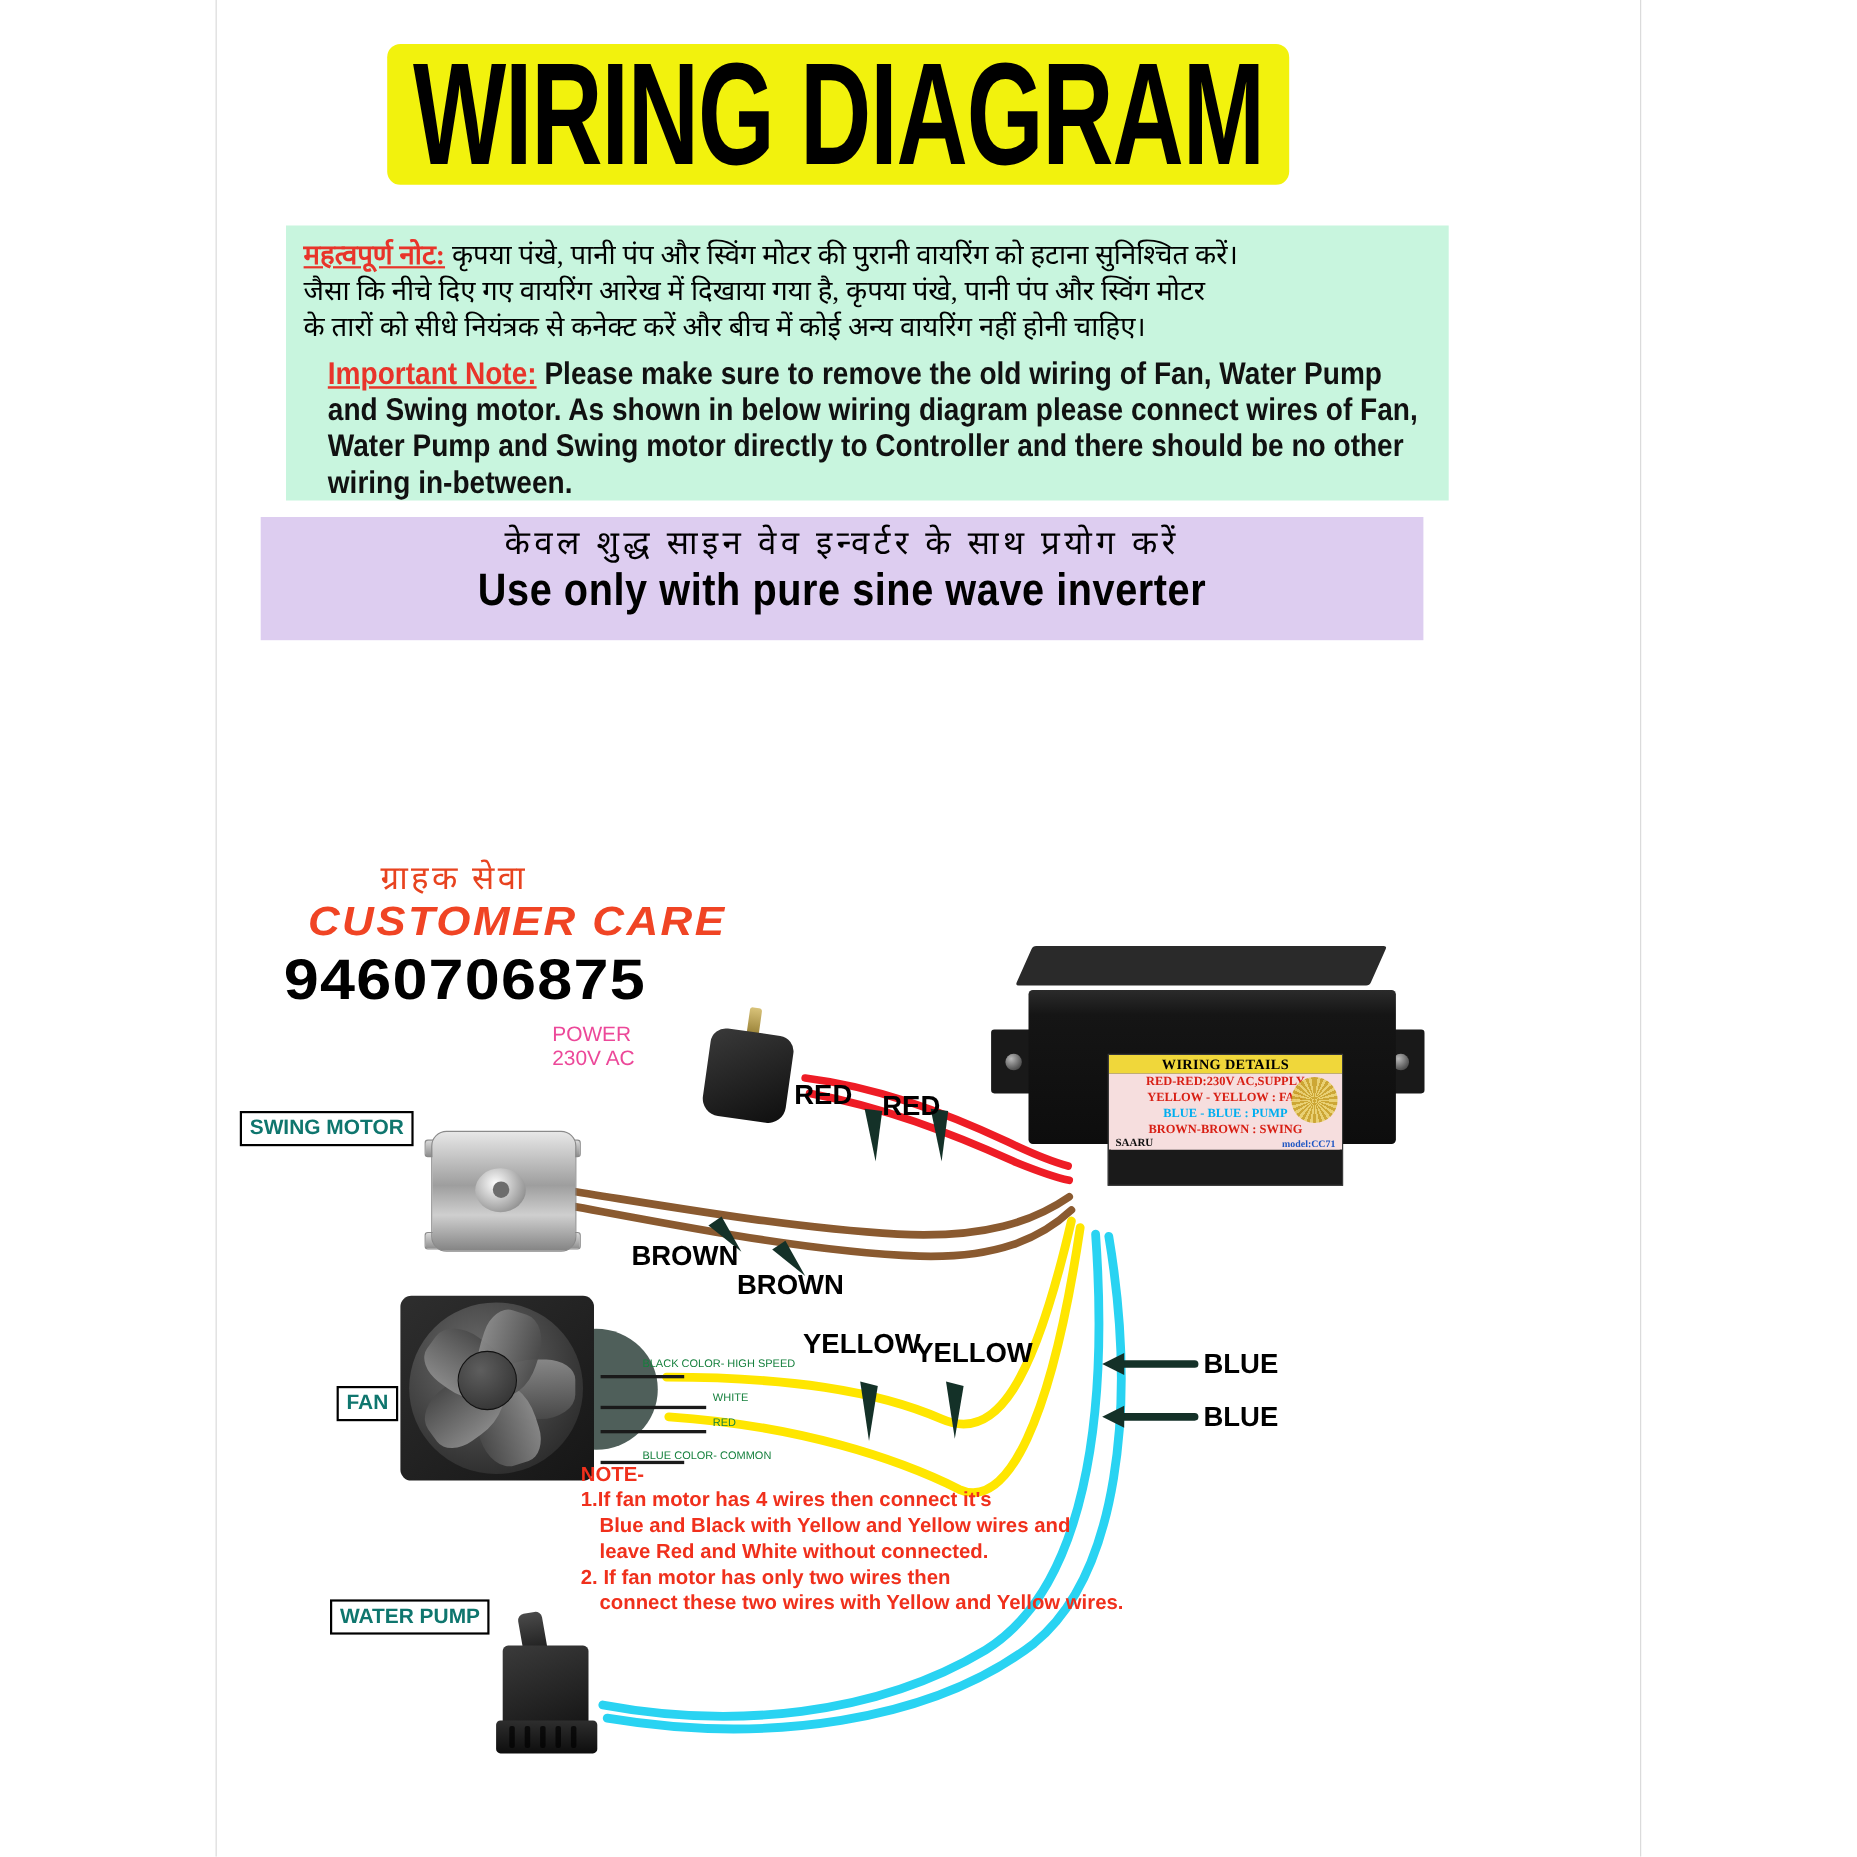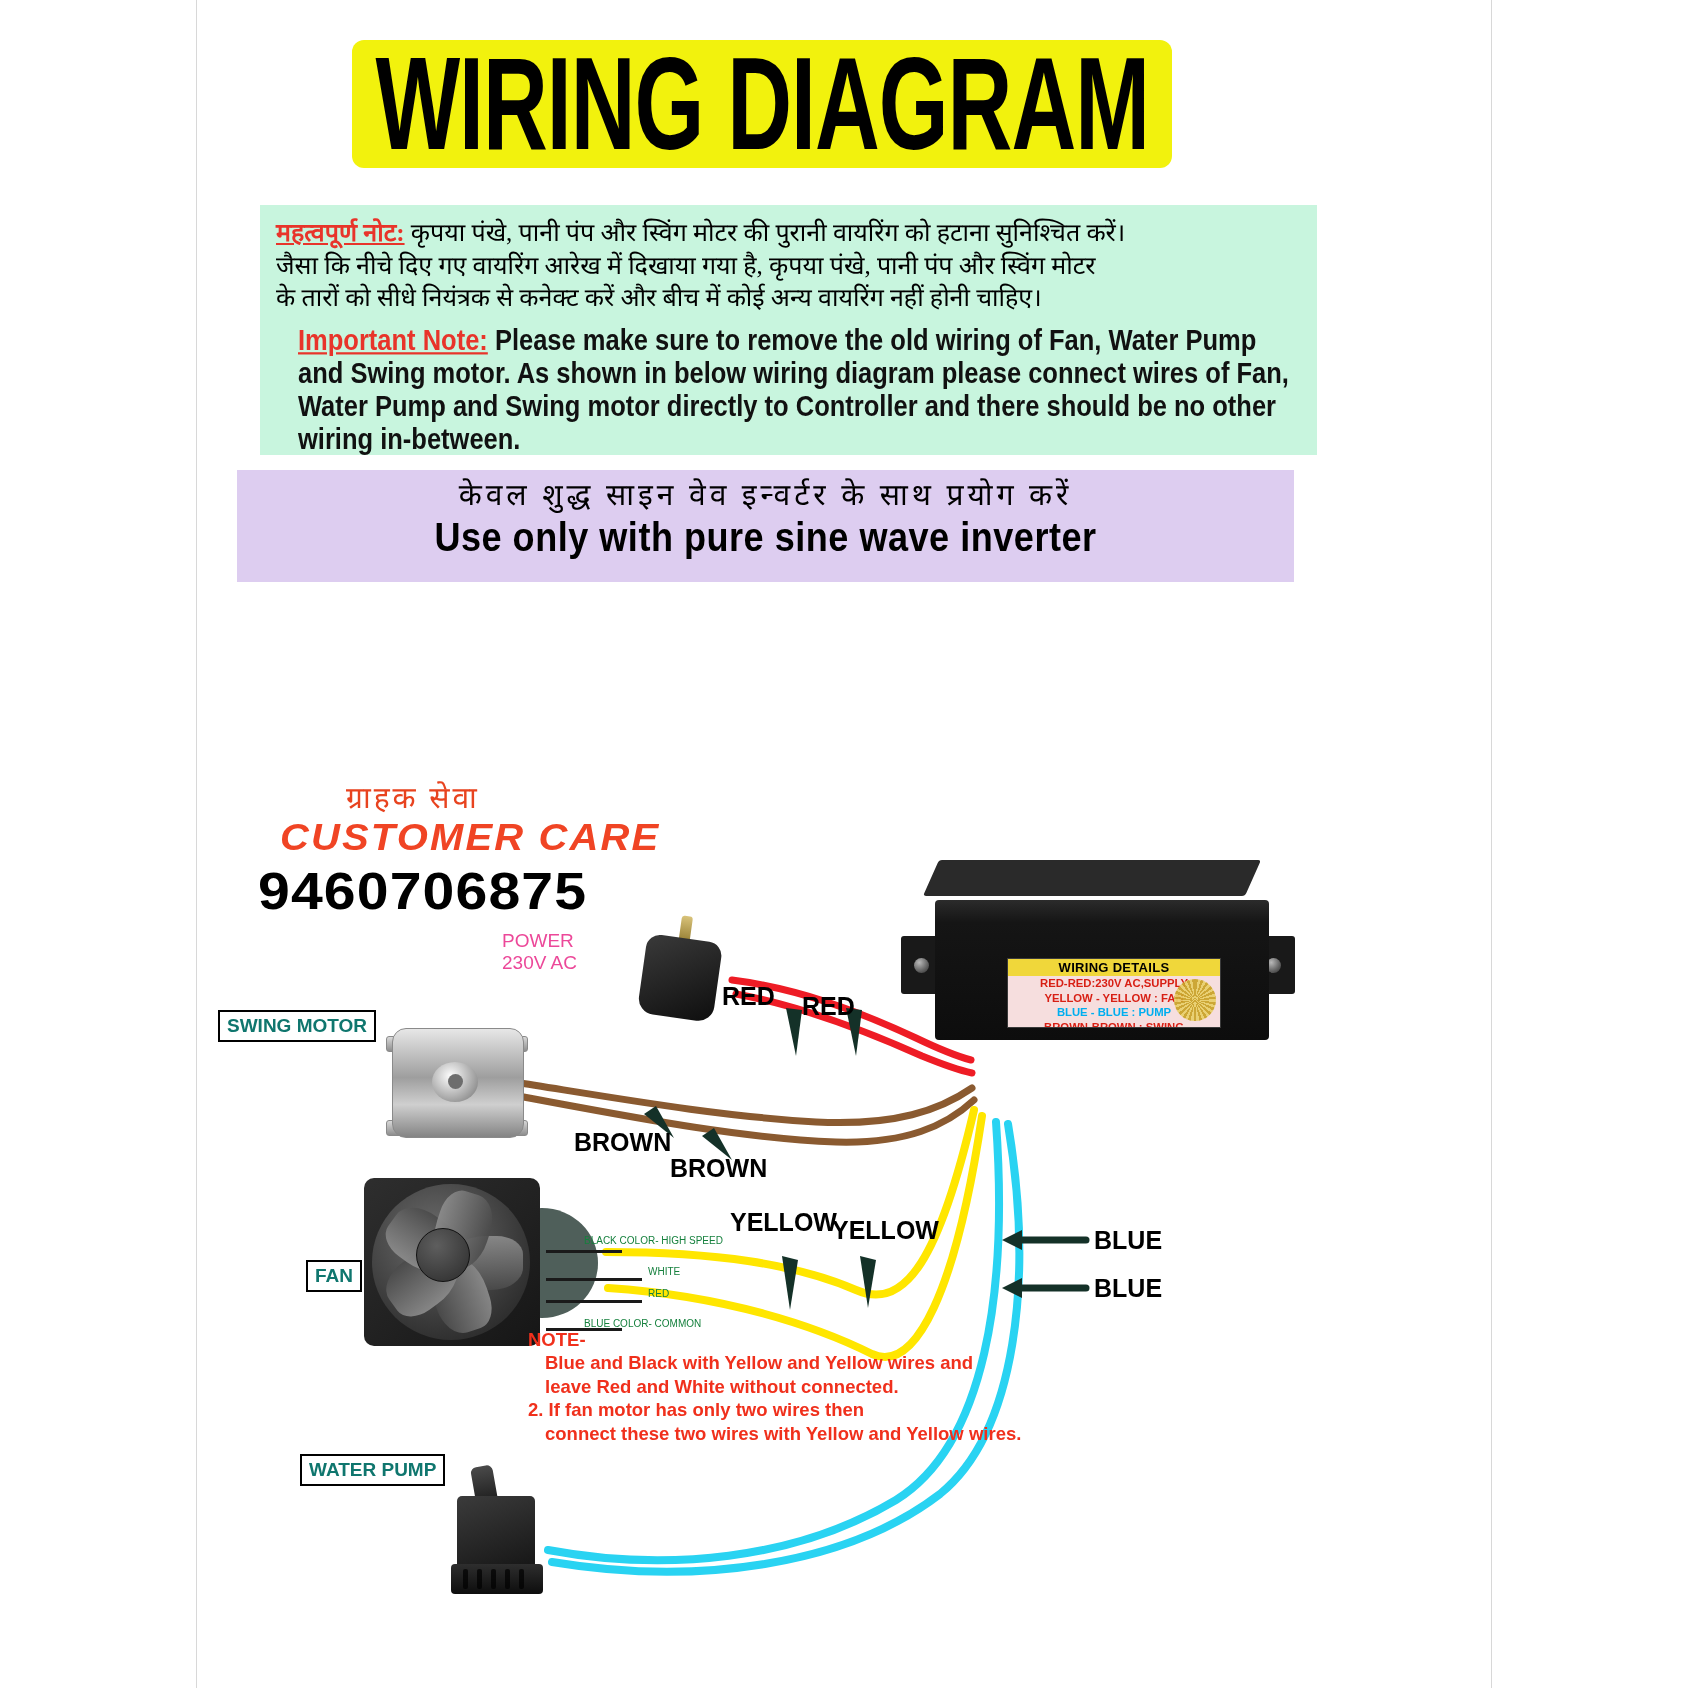--- a/index.html
+++ b/index.html
@@ -172,23 +172,24 @@
     background: #191919; border-radius: 3px;
   }
   #ctrl-earL { left: -30px; }
   #ctrl-earR { left: 322px; }
   .screw {
     position: absolute; width: 15px; height: 15px; border-radius: 50%;
     background: radial-gradient(circle at 35% 30%,#b9b9b9,#5a5a5a 65%,#2e2e2e);
   }
   #ctrl-label {
     position: absolute; left: 72px; top: 58px;
-    width: 214px; height: 70px;
+    width: 214px; height: 120px;
     background: #1a1a1a; border: 1px solid #3a3a3a;
     overflow: hidden;
+    font-family: Liberation Serif, serif;
   }
   .lbl-head {
     background: #f0d73a; color: #000;
     font-size: 13px; font-weight: 700; text-align: center;
     letter-spacing: 0.3px; line-height: 17px; height: 17px;
   }
   .lbl-rows { background: #f6dede; padding: 0 2px; }
   .lbl-row {
     font-size: 11.3px; font-weight: 700; color: #d81f14;
     line-height: 14.5px; white-space: nowrap; text-align: center;
@@ -436,20 +437,21 @@
     <div class="plain-label" style="left:606px; top:132px;">RED</div>
     <div class="plain-label" style="left:378px; top:268px;">BROWN</div>
     <div class="plain-label" style="left:474px; top:294px;">BROWN</div>
     <div class="plain-label" style="left:534px; top:348px;">YELLOW</div>
     <div class="plain-label" style="left:636px; top:356px;">YELLOW</div>
     <div class="plain-label" style="left:898px; top:366px;">BLUE</div>
     <div class="plain-label" style="left:898px; top:414px;">BLUE</div>
 
     <div id="fan-note">
       <div>NOTE-</div>
+      <div>1.If fan motor has 4 wires then connect it's</div>
       <div class="indent">Blue and Black with Yellow and Yellow wires and</div>
       <div class="indent">leave Red and White without connected.</div>
       <div>2. If fan motor has only two wires then</div>
       <div class="indent">connect these two wires with Yellow and Yellow wires.</div>
     </div>
 
     <div id="controller">
       <div id="ctrl-top"></div>
       <div id="ctrl-earL">
         <div class="screw" style="left:13px; top:22px;"></div>

